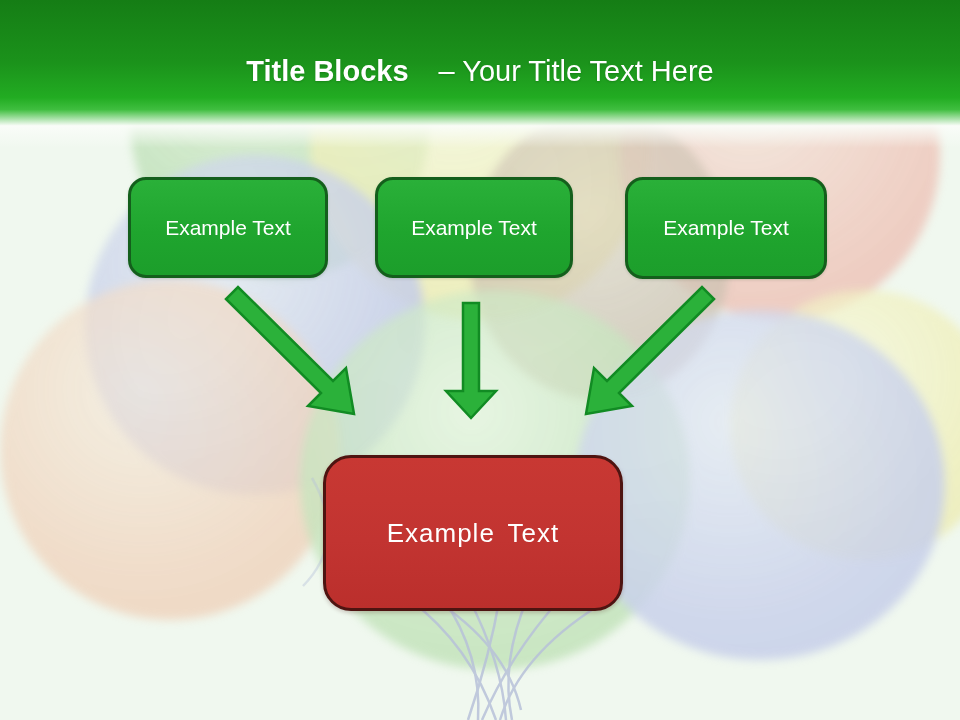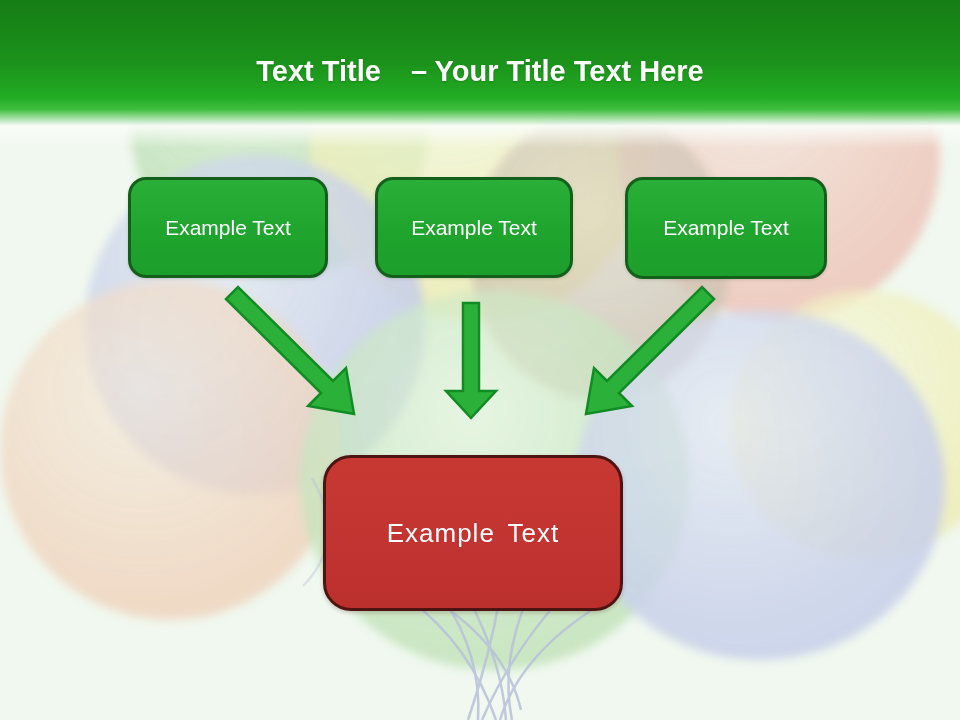--- a/index.html
+++ b/index.html
@@ -31,21 +31,21 @@
        #157d15 0%, #1b921b 42%, #22ac22 66%, #3fbe3f 74%,
        rgba(250,253,249,.92) 85%, rgba(250,253,249,0) 100%);
   }
   .title{
     position:absolute; left:0; top:54px; width:100%;
     text-align:center; color:#ffffff; font-size:29px; line-height:34px;
     text-shadow:0 1px 2px rgba(0,60,0,.25);
     white-space:nowrap;
   }
   .title .t-bold{font-weight:700;}
-  .title .t-rest{font-weight:700; margin-left:22px;}
+  .title .t-rest{font-weight:400; margin-left:22px;}
 
   
   .src-block{
     position:absolute; box-sizing:border-box;
     border:3px solid #145f1c; border-radius:18px;
     background:linear-gradient(180deg,#2ab039 0%, #1fa52e 55%, #1c9e2b 100%);
     display:flex; align-items:center; justify-content:center;
     color:#ffffff; font-size:21px;
     box-shadow:0 1px 3px rgba(0,40,0,.15);
   }
@@ -91,21 +91,21 @@
       <path d="M528,597 Q500,662 512,720"></path>
       <path d="M560,599 Q510,655 482,720"></path>
       <path d="M598,606 Q520,655 500,720"></path>
       <path d="M432,598 Q506,645 521,710"></path>
       <path d="M312,478 Q348,540 303,586" opacity="0.5"></path>
     </g>
   </svg>
 
   <div class="header">
     <div class="title">
-      <span class="t-bold">Text Title</span>
+      <span class="t-bold">Title Blocks</span>
       <span class="t-rest">– Your Title Text Here</span>
     </div>
   </div>
 
   <div class="src-block src-1">
     <span>Example Text</span>
   </div>
   <div class="src-block src-2">
     <span>Example Text</span>
   </div>

